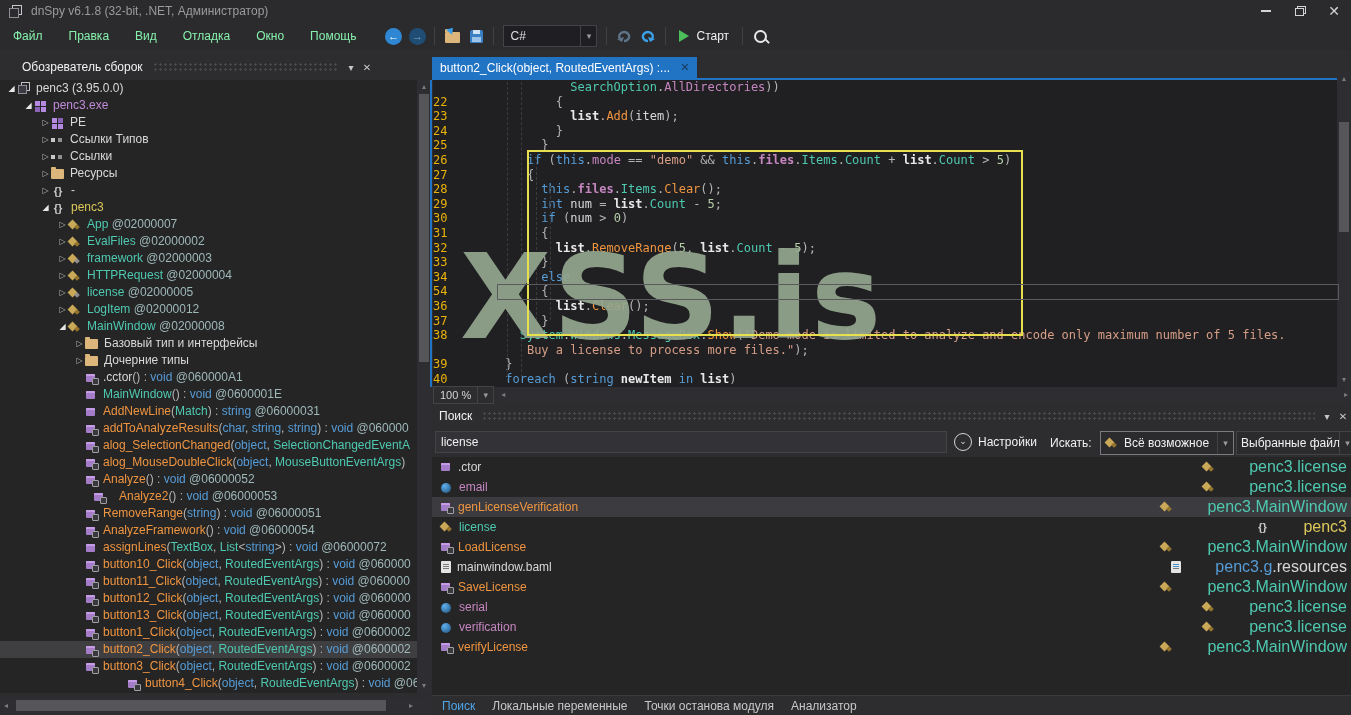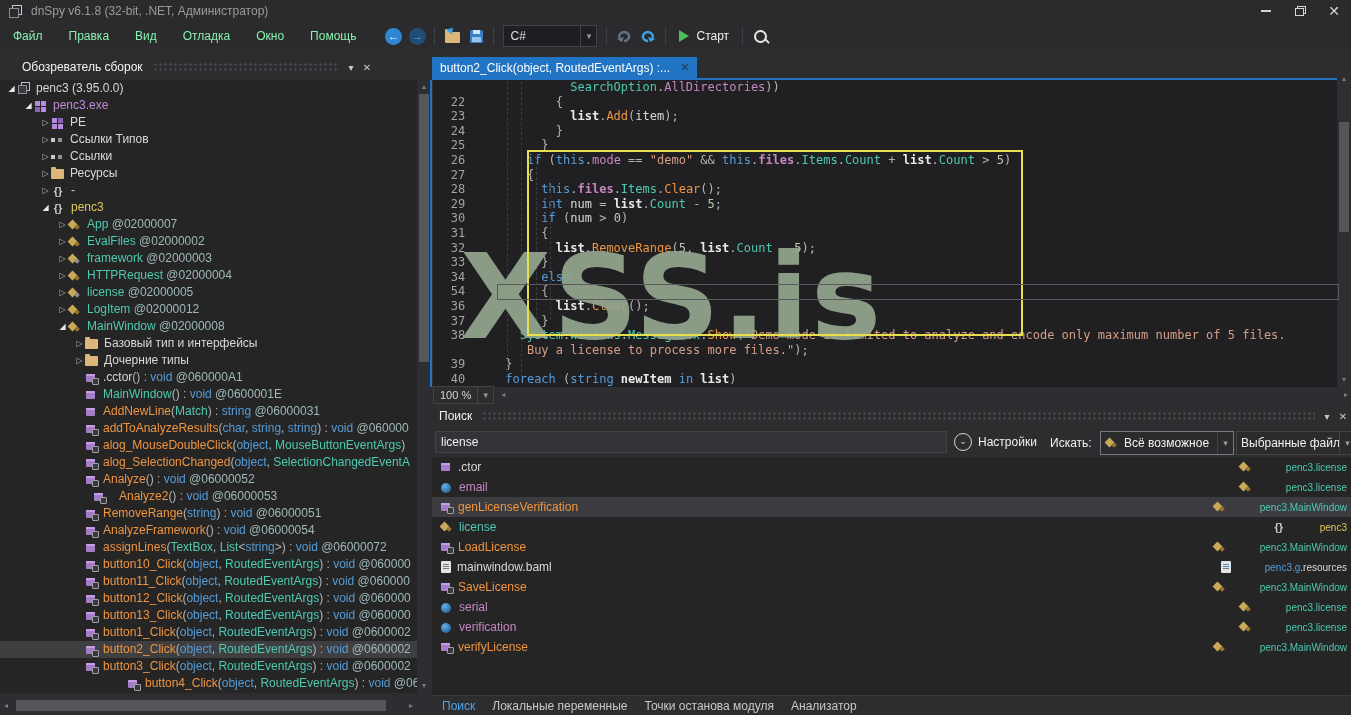--- a/index.html
+++ b/index.html
@@ -107,21 +107,21 @@
   #editor-vscroll{left:1337px;top:72px;width:14px;height:315px;}
 
   
   #tab-row{left:432px;top:57px;right:0;height:21px;background:#2d2d30;display:flex;}
   #active-tab{display:flex;align-items:center;background:#2173c4;color:#fff;padding:0 8px;height:21px;}
   #active-tab .tab-close{margin-left:10px;color:#1a3a5c;font-size:11px;}
   #tab-underline{left:432px;top:78px;right:0;height:2px;background:#2173c4;}
   #editor-left-accent{left:430px;top:80px;width:2px;height:307px;background:#2173c4;}
   #editor{left:433px;top:80px;width:928px;height:307px;background:#202023;overflow:hidden;}
   .code-line{height:14.6px;line-height:14.6px;white-space:pre;font-family:"DejaVu Sans Mono",monospace;font-size:12px;}
-  .lnum{display:inline-block;width:50px;text-align:center;padding-right:15px;color:#a3a3a3;font-family:"DejaVu Sans Mono",monospace;}
+  .lnum{display:inline-block;width:50px;text-align:left;padding-right:15px;color:#eab308;font-family:"DejaVu Sans Mono",monospace;}
   .guide{position:absolute;width:0;border-left:1px dashed #3a3a3f;}
   .tk-kw{color:#569cd6}.tk-pn{color:#b4b4b4}.tk-pl{color:#d8d8d8}.tk-str{color:#d69d85}
   .tk-ty{color:#4ec9b0}.tk-tyl{color:#4ec9b0}.tk-fld{color:#c586c0}.tk-fldb{color:#c586c0;font-weight:bold}
   .tk-mt{color:#ef9540}.tk-num{color:#b5cea8}.tk-loc{color:#e8e8e8;font-weight:bold}
   .tk-locb{color:#e8e8e8;font-weight:bold}.tk-ad{color:#9fb8b8}.tk-mod{color:#c08ad8}
   .tk-ns{color:#dcc85a}.tk-nsy{color:#dcc85a}
   #watermark{left:460px;top:228px;font-family:"DejaVu Sans",sans-serif;font-weight:bold;font-size:118px;
       color:#95a78f;opacity:0.92;letter-spacing:2px;z-index:4;pointer-events:none;}
   #hl-box{left:527px;top:150px;width:492px;height:182px;border:2px solid #e8df4e;z-index:5;}
   #cur-line{left:497px;top:284px;width:840px;height:14px;border:1px solid #5a5a5e;z-index:5;}
@@ -141,21 +141,21 @@
   .scope-combo{position:absolute;top:3px;height:22px;background:#2b2b2e;display:flex;align-items:center;}
   #scope1{left:668px;width:132px;border:1px solid #7a7a80;}
   #scope2{left:804px;width:118px;border:1px solid #434346;}
   .scope-combo .val{flex:1;padding-left:4px;color:#f1f1f1;white-space:nowrap;overflow:hidden;}
   #search-results{left:432px;top:457px;right:0;height:238px;background:#252526;overflow:hidden;}
   .result-row{position:relative;height:20px;display:flex;align-items:center;padding-left:8px;}
   .result-row.sel{background:#3c3c40;}
   .result-name{white-space:nowrap;}
   .rn-orange{color:#ef9540}.rn-violet{color:#c586c0}.rn-teal{color:#4ec9b0}.rn-plain{color:#d8d8d8}
   .result-loc{position:absolute;right:4px;top:0;height:20px;display:flex;align-items:center;}
-  .result-loc .tree-label{font-size:10px;margin-left:28px;}
+  .result-loc .tree-label{font-size:16px;margin-left:28px;}
 
   
   #bottom-tabs{left:432px;top:695px;right:0;height:20px;background:#2d2d30;border-top:1px solid #3a3a3e;
       display:flex;align-items:center;padding-left:6px;}
   .btab{margin-right:9px;padding:0 4px;color:#c8c8c8;white-space:nowrap;}
   .btab.active{color:#4ea6ea;}
 </style>
 </head>
 <body>
 
@@ -344,28 +344,28 @@
         <span class="ic ic-method">
           <span class="ic-lock"></span>
         </span>
         <span class="tree-label"><span class="tk tk-mt">addToAnalyzeResults</span><span class="tk tk-pn">(</span><span class="tk tk-kw">char</span><span class="tk tk-pn">, </span><span class="tk tk-kw">string</span><span class="tk tk-pn">, </span><span class="tk tk-kw">string</span><span class="tk tk-pn">) : </span><span class="tk tk-kw">void</span><span class="tk tk-ad"> @060000</span></span>
       </div>
       <div class="tree-row" style="padding-left: 74px;">
         <span class="exp"></span>
         <span class="ic ic-method">
           <span class="ic-lock"></span>
         </span>
+        <span class="tree-label"><span class="tk tk-mt">alog_SelectionChanged</span><span class="tk tk-pn">(</span><span class="tk tk-kw">object</span><span class="tk tk-pn">, </span><span class="tk tk-ty">SelectionChangedEventA</span></span>
+      </div>
+      <div class="tree-row" style="padding-left: 74px;">
+        <span class="exp"></span>
+        <span class="ic ic-method">
+          <span class="ic-lock"></span>
+        </span>
         <span class="tree-label"><span class="tk tk-mt">alog_MouseDoubleClick</span><span class="tk tk-pn">(</span><span class="tk tk-kw">object</span><span class="tk tk-pn">, </span><span class="tk tk-ty">MouseButtonEventArgs</span><span class="tk tk-pn">)</span></span>
-      </div>
-      <div class="tree-row" style="padding-left: 74px;">
-        <span class="exp"></span>
-        <span class="ic ic-method">
-          <span class="ic-lock"></span>
-        </span>
-        <span class="tree-label"><span class="tk tk-mt">alog_SelectionChanged</span><span class="tk tk-pn">(</span><span class="tk tk-kw">object</span><span class="tk tk-pn">, </span><span class="tk tk-ty">SelectionChangedEventA</span></span>
       </div>
       <div class="tree-row" style="padding-left: 74px;">
         <span class="exp"></span>
         <span class="ic ic-method">
           <span class="ic-lock"></span>
         </span>
         <span class="tree-label"><span class="tk tk-mt">Analyze</span><span class="tk tk-pn">() : </span><span class="tk tk-kw">void</span><span class="tk tk-ad"> @06000052</span></span>
       </div>
       <div class="tree-row" style="padding-left: 74px; gap: 8px;">
         <span class="exp"></span>

